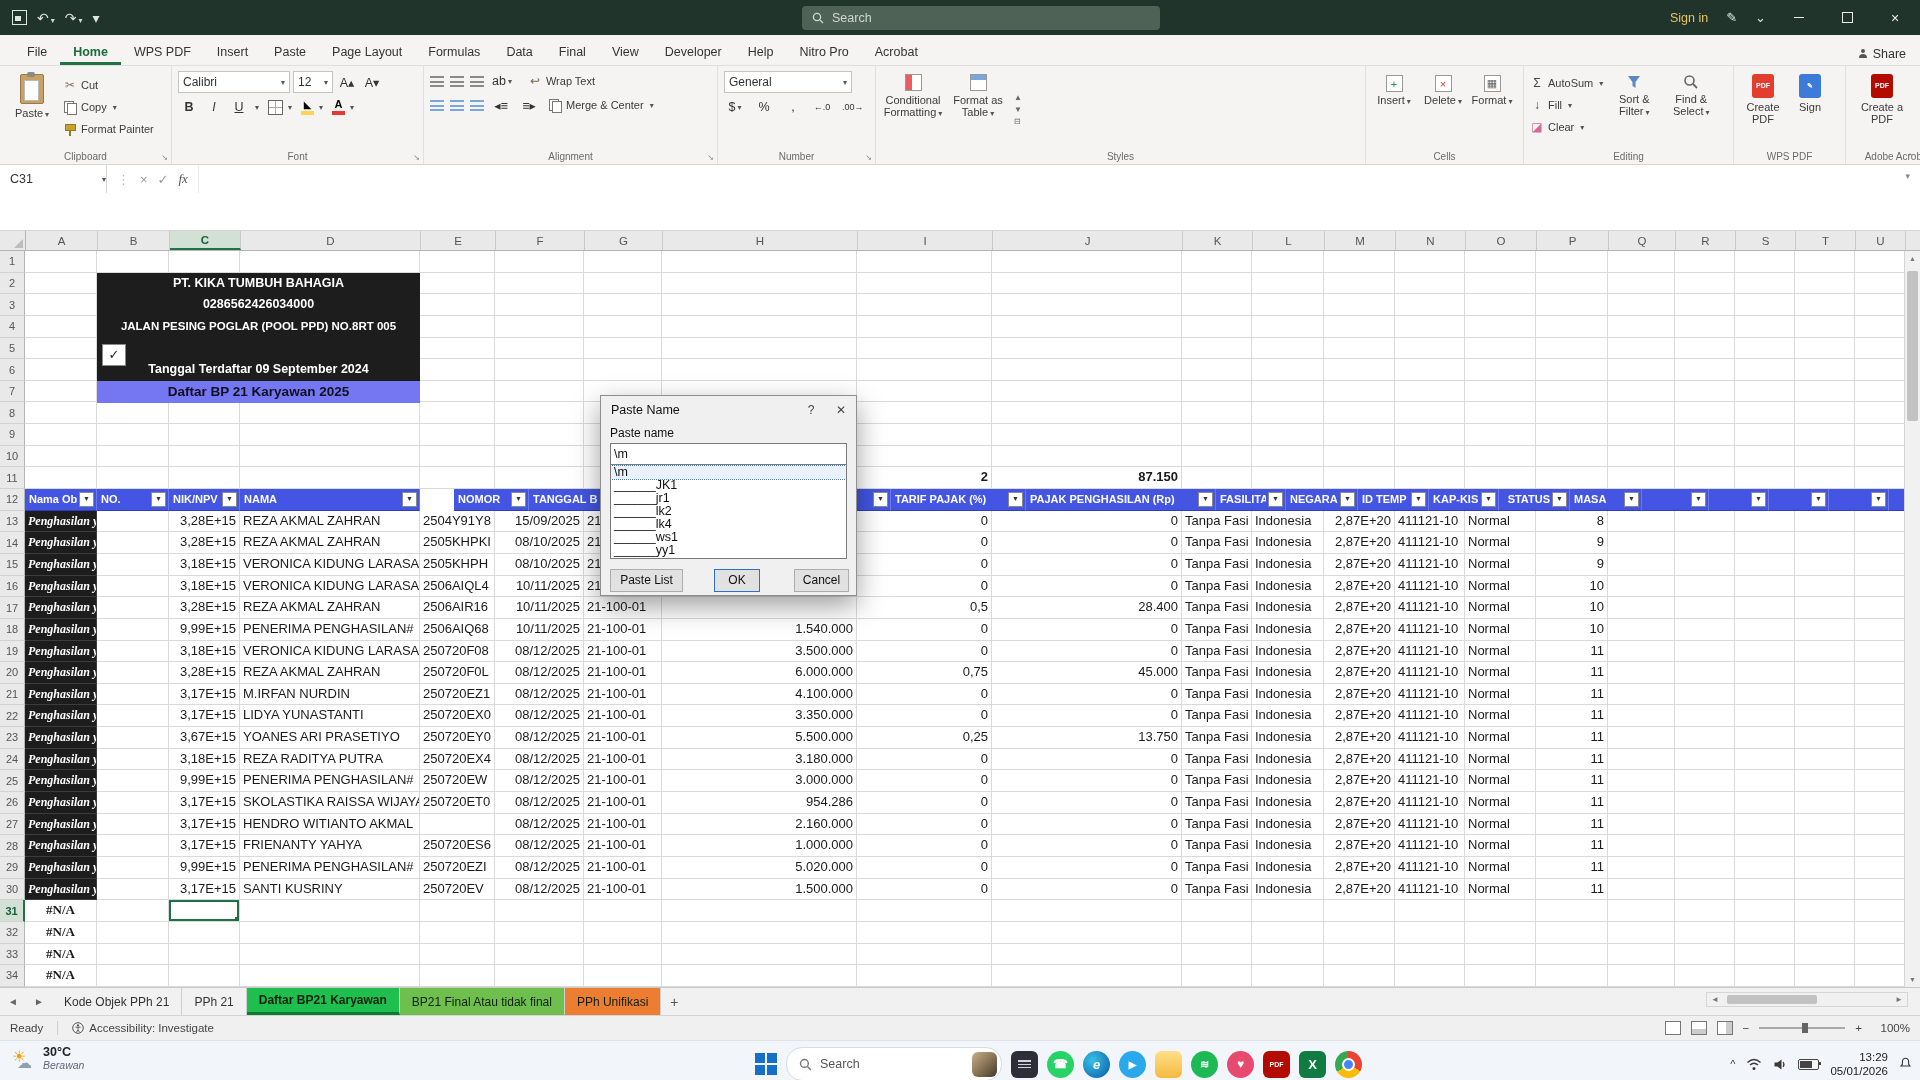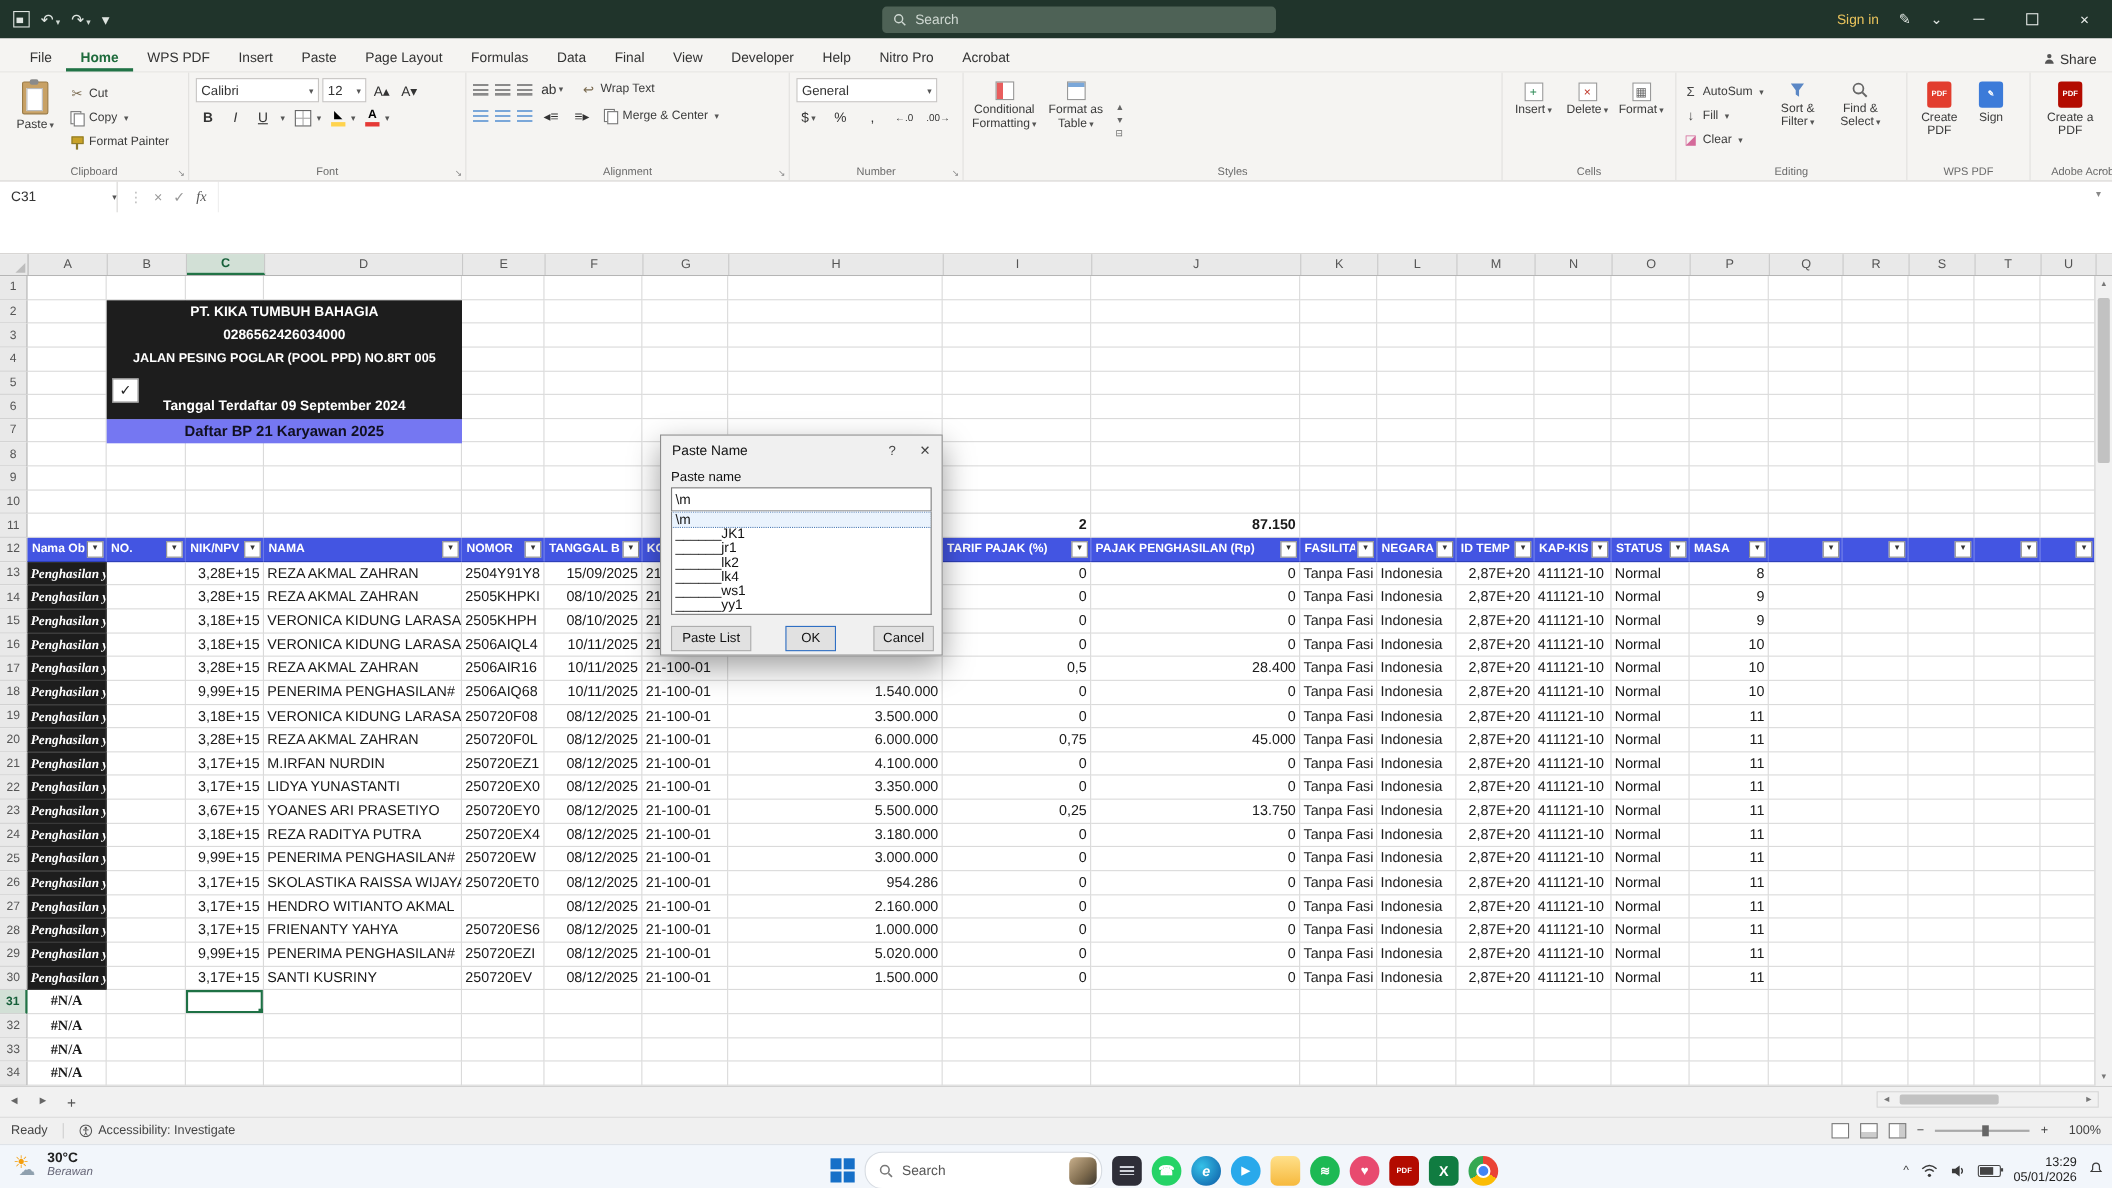--- a/index.html
+++ b/index.html
@@ -747,21 +747,21 @@
             <span class="filt">▼</span>
           </div>
           <div class="cell th" style="width: 71px;">
             <span class="lab">NIK/NPV</span>
             <span class="filt">▼</span>
           </div>
           <div class="cell th" style="width: 180px;">
             <span class="lab">NAMA</span>
             <span class="filt">▼</span>
           </div>
-          <div class="cell th" style="width: 75px;">
+          <div class="cell th" style="width: 75px; margin-left: 34px;">
             <span class="lab">NOMOR</span>
             <span class="filt">▼</span>
           </div>
           <div class="cell th" style="width: 89px;">
             <span class="lab">TANGGAL B</span>
             <span class="filt">▼</span>
           </div>
           <div class="cell th" style="width: 78px;">
             <span class="lab">KO</span>
             <span class="filt">▼</span>
@@ -787,21 +787,21 @@
             <span class="filt">▼</span>
           </div>
           <div class="cell th" style="width: 71px;">
             <span class="lab">ID TEMP</span>
             <span class="filt">▼</span>
           </div>
           <div class="cell th" style="width: 70px;">
             <span class="lab">KAP-KIS</span>
             <span class="filt">▼</span>
           </div>
-          <div class="cell th" style="width: 71px;">
+          <div class="cell th" style="width: 71px; text-align: right;">
             <span class="lab">STATUS</span>
             <span class="filt">▼</span>
           </div>
           <div class="cell th" style="width: 72px;">
             <span class="lab">MASA</span>
             <span class="filt">▼</span>
           </div>
           <div class="cell th" style="width: 67px;">
             <span class="lab"></span>
             <span class="filt">▼</span>
@@ -1396,20 +1396,27 @@
         <div class="dbtn" style="position:absolute;left:0;width:73px">Paste List</div>
         <div class="dbtn ok" style="position:absolute;left:104px;width:46px">OK</div>
         <div class="dbtn" style="position:absolute;left:184px;width:55px">Cancel</div>
       </div>
     </div>
   </div>
 
   <div class="tabbar">
     <div class="tnav">◄</div>
     <div class="tnav">►</div>
+    <div style="display:flex">
+        <div class="stab">Kode Objek PPh 21</div>
+        <div class="stab">PPh 21</div>
+        <div class="stab active" style="background: rgb(31, 191, 79); color: rgb(16, 33, 15);">Daftar BP21 Karyawan</div>
+        <div class="stab" style="background: rgb(111, 191, 79); color: rgb(16, 33, 15);">BP21 Final Atau tidak final</div>
+        <div class="stab" style="background: rgb(237, 125, 49); color: rgb(16, 33, 15);">PPh Unifikasi</div>
+      </div>
     <div class="addsheet">+</div>
     <div class="hscroll">
       <span class="ha">◄</span>
       <span class="htrack">
           <span class="hthumb"></span>
         </span>
       <span class="ha">►</span>
     </div>
   </div>
 

